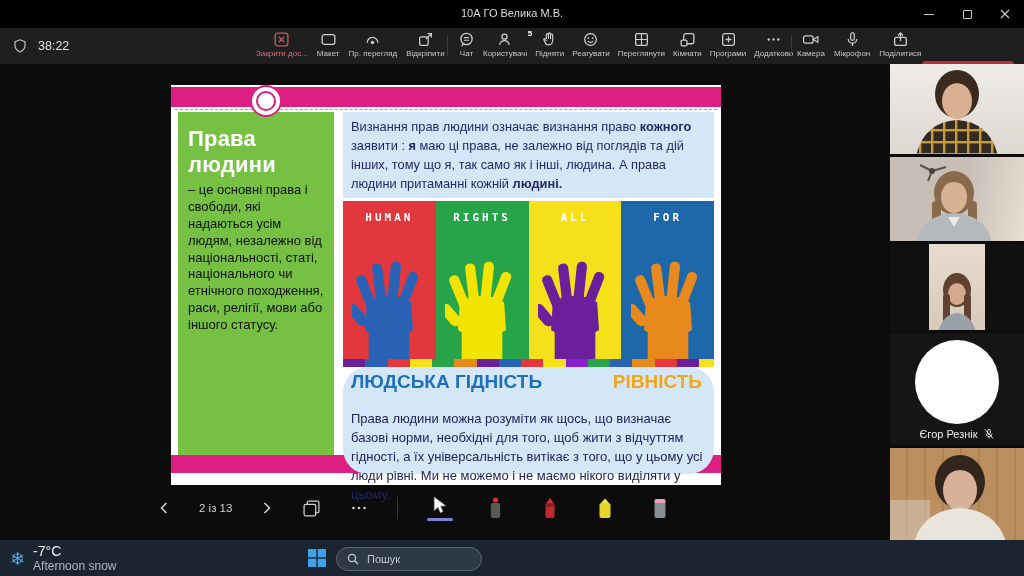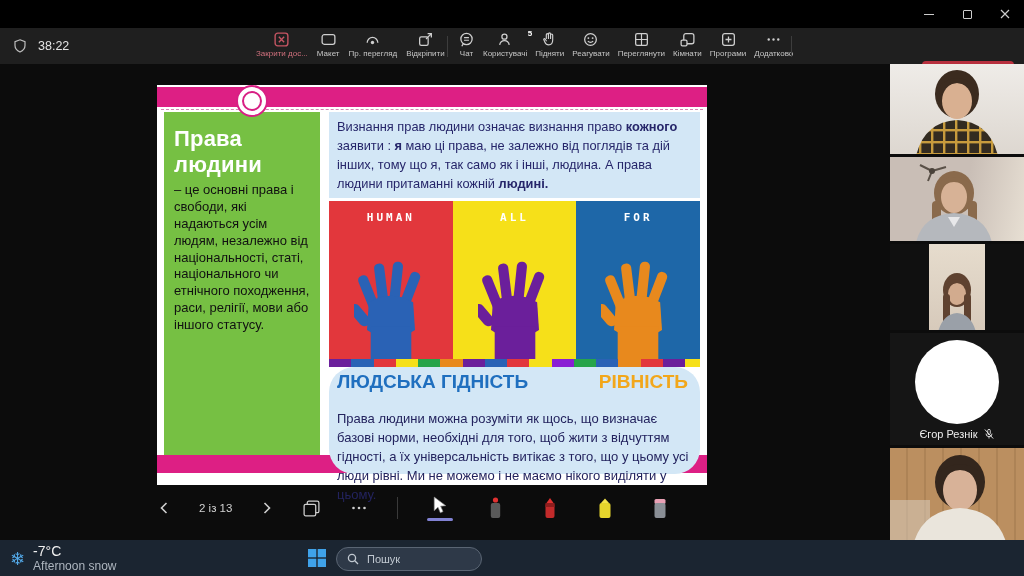--- a/index.html
+++ b/index.html
@@ -27,21 +27,21 @@
   .grp-right{left:797px;}
   .tb-div{position:absolute;top:8px;width:1px;height:21px;background:#3d3d3d;}
   .badge5{position:absolute;top:1px;right:-5px;font-size:8px;font-weight:bold;color:#fff;}
   .leave-btn{position:absolute;right:10px;top:33px;height:26px;background:#b8303e;border-radius:4px;display:flex;align-items:center;padding:0 6px 0 9px;gap:6px;color:#fff;}
   .leave-btn .lv-lbl{font-size:11px;font-weight:bold;}
   .leave-sep{width:1px;height:16px;background:rgba(255,255,255,.4);}
   svg.ic{display:block;}
 
   
   .stage{position:absolute;left:0;top:64px;width:890px;height:476px;background:#0c0c0c;}
-  .slide{position:absolute;left:157px;top:21px;width:550px;height:400px;background:#fff;}
+  .slide{position:absolute;left:171px;top:21px;width:550px;height:400px;background:#fff;}
   .pink-top{position:absolute;left:0;top:2px;width:550px;height:20px;}
   .dotline{position:absolute;left:4px;top:24px;width:542px;border-top:1px dashed #d981b4;}
   .ornament{position:absolute;left:79px;top:0;width:32px;height:32px;border-radius:50%;background:#fff;border:2px solid #d81f84;z-index:3;}
   .ornament:after{content:"";position:absolute;left:4px;top:4px;width:16px;height:16px;border:2px solid #d81f84;border-radius:50%;}
   .green-panel{position:absolute;left:7px;top:27px;width:156px;height:343px;padding:6px 10px;}
   .gp-title{color:#fff;font-size:22px;font-weight:bold;margin-top:8px;letter-spacing:.2px;}
   .gp-body{color:#111;font-size:13px;line-height:1.3;margin-top:4px;}
   .right-col{position:absolute;left:172px;top:27px;width:371px;z-index:2;}
   .top-par{padding:5px 8px;min-height:68px;font-size:12.8px;line-height:19px;color:#26266a;}
   .top-par b{font-weight:bold;}
@@ -88,20 +88,21 @@
   .search{position:absolute;left:336px;top:7px;width:146px;height:24px;border-radius:12px;background:#2e3948;border:1px solid #5a6573;display:flex;align-items:center;padding:0 10px;gap:6px;}
   .search input{background:transparent;border:none;outline:none;color:#c2c9d1;font-size:11px;width:100px;}
   .search input::placeholder{color:#c2c9d1;}
 </style>
 </head>
 <body>
 
 <div id="app">
 
   <div class="titlebar">
+    <div class="tb-title">10А ГО Велика М.В.</div>
     <div class="win-controls">
       <div class="wc wc-min">
           <i></i>
         </div>
       <div class="wc wc-max">
           <i></i>
         </div>
       <div class="wc">
         <svg class="ic" width="10" height="10">
             <path d="M1 1l8 8M9 1l-8 8" stroke="#ccc" stroke-width="1.2"></path>
@@ -208,20 +209,43 @@
             <circle cx="3.5" cy="8" r="1.1" fill="#cfcfcf"></circle>
             <circle cx="8" cy="8" r="1.1" fill="#cfcfcf"></circle>
             <circle cx="12.5" cy="8" r="1.1" fill="#cfcfcf"></circle>
           </svg>
         <span class="lbl">Додатково</span>
       </div>
     </div>
 
     <div class="tb-div" style="left:791px"></div>
 
+    <div class="tb-group grp-right">
+      <div class="tbtn">
+        <svg class="ic" width="18" height="17" viewBox="0 0 17 16">
+            <rect x="1.5" y="4.5" width="9" height="7" rx="1.8" fill="none" stroke="#cfcfcf" stroke-width="1.2"></rect>
+            <path d="M10.5 8l4.5-2.6v5.2z" fill="none" stroke="#cfcfcf" stroke-width="1.1"></path>
+          </svg>
+        <span class="lbl">Камера</span>
+      </div>
+      <div class="tbtn">
+        <svg class="ic" width="17" height="17" viewBox="0 0 16 16">
+            <rect x="6.3" y="1.8" width="3.4" height="7" rx="1.7" fill="none" stroke="#cfcfcf" stroke-width="1.2"></rect>
+            <path d="M4 7.5a4 4 0 0 0 8 0M8 11.5v2.5" fill="none" stroke="#cfcfcf" stroke-width="1.2"></path>
+          </svg>
+        <span class="lbl">Мікрофон</span>
+      </div>
+      <div class="tbtn">
+        <svg class="ic" width="17" height="17" viewBox="0 0 16 16">
+            <rect x="2.5" y="6" width="11" height="7.5" rx="1.8" fill="none" stroke="#cfcfcf" stroke-width="1.2"></rect>
+            <path d="M8 9.5V2M5.6 4.2L8 1.8l2.4 2.4" fill="none" stroke="#cfcfcf" stroke-width="1.2"></path>
+          </svg>
+        <span class="lbl">Поділитися</span>
+      </div>
+    </div>
 
     <div class="leave-btn">
       <svg class="ic" width="15" height="15" viewBox="0 0 16 16">
           <path d="M2.6 10.2c3.2-2.8 7.6-2.8 10.8 0 .5.5.6 1.2.1 1.7l-.9 1c-.4.5-1.1.5-1.6.1l-1.3-1c-.4-.3-.5-.8-.4-1.2-1-.3-2.6-.3-3.6 0 .1.4 0 .9-.4 1.2l-1.3 1c-.5.4-1.2.4-1.6-.1l-.9-1c-.5-.5-.4-1.2.1-1.7z" fill="#fff"></path>
         </svg>
       <span class="lv-lbl">Вийти</span>
       <span class="leave-sep"></span>
       <svg class="ic" width="9" height="9" viewBox="0 0 10 10">
           <path d="M2 3.5l3 3 3-3" fill="none" stroke="#fff" stroke-width="1.3"></path>
         </svg>
@@ -239,20 +263,34 @@
         <div class="gp-body">– це основні права і свободи, які надаються усім людям, незалежно від національності, статі, національного чи етнічного походження, раси, релігії, мови або іншого статусу.</div>
       </div>
 
       <div class="right-col">
         <div class="top-par" style="background: rgb(211, 231, 246);"><span>Визнання прав людини означає визнання право </span><b>кожного</b><span> заявити : </span><b>я</b><span> маю ці права, не залежно від поглядів та дій інших, тому що я, так само як і інші, людина. А права людини притаманні кожній </span><b>людині.</b></div>
 
         <div class="hands-row">
           <div class="hpanel" style="--bg: #e2373c;">
             <div class="hword">HUMAN</div>
             <svg width="74" height="120" viewBox="0 0 80 130" style="color: rgb(42, 98, 181);">
+                <g fill="currentColor">
+                  <rect x="10" y="32" width="11" height="40" rx="5" transform="rotate(-22 15 52)"></rect>
+                  <rect x="24" y="20" width="11" height="48" rx="5" transform="rotate(-7 29 44)"></rect>
+                  <rect x="40" y="18" width="11" height="48" rx="5" transform="rotate(6 45 42)"></rect>
+                  <rect x="55" y="28" width="11" height="42" rx="5" transform="rotate(21 60 49)"></rect>
+                  <rect x="0" y="62" width="12" height="28" rx="6" transform="rotate(-40 6 76)"></rect>
+                  <path d="M16 62 Q40 48 64 62 L66 92 Q40 110 14 92 Z"></path>
+                  <rect x="18" y="88" width="44" height="42"></rect>
+                </g>
+              </svg>
+          </div>
+          <div class="hpanel" style="--bg: #27a44a;">
+            <div class="hword">RIGHTS</div>
+            <svg width="74" height="120" viewBox="0 0 80 130" style="color: rgb(240, 228, 0);">
                 <g fill="currentColor">
                   <rect x="10" y="32" width="11" height="40" rx="5" transform="rotate(-22 15 52)"></rect>
                   <rect x="24" y="20" width="11" height="48" rx="5" transform="rotate(-7 29 44)"></rect>
                   <rect x="40" y="18" width="11" height="48" rx="5" transform="rotate(6 45 42)"></rect>
                   <rect x="55" y="28" width="11" height="42" rx="5" transform="rotate(21 60 49)"></rect>
                   <rect x="0" y="62" width="12" height="28" rx="6" transform="rotate(-40 6 76)"></rect>
                   <path d="M16 62 Q40 48 64 62 L66 92 Q40 110 14 92 Z"></path>
                   <rect x="18" y="88" width="44" height="42"></rect>
                 </g>
               </svg>

